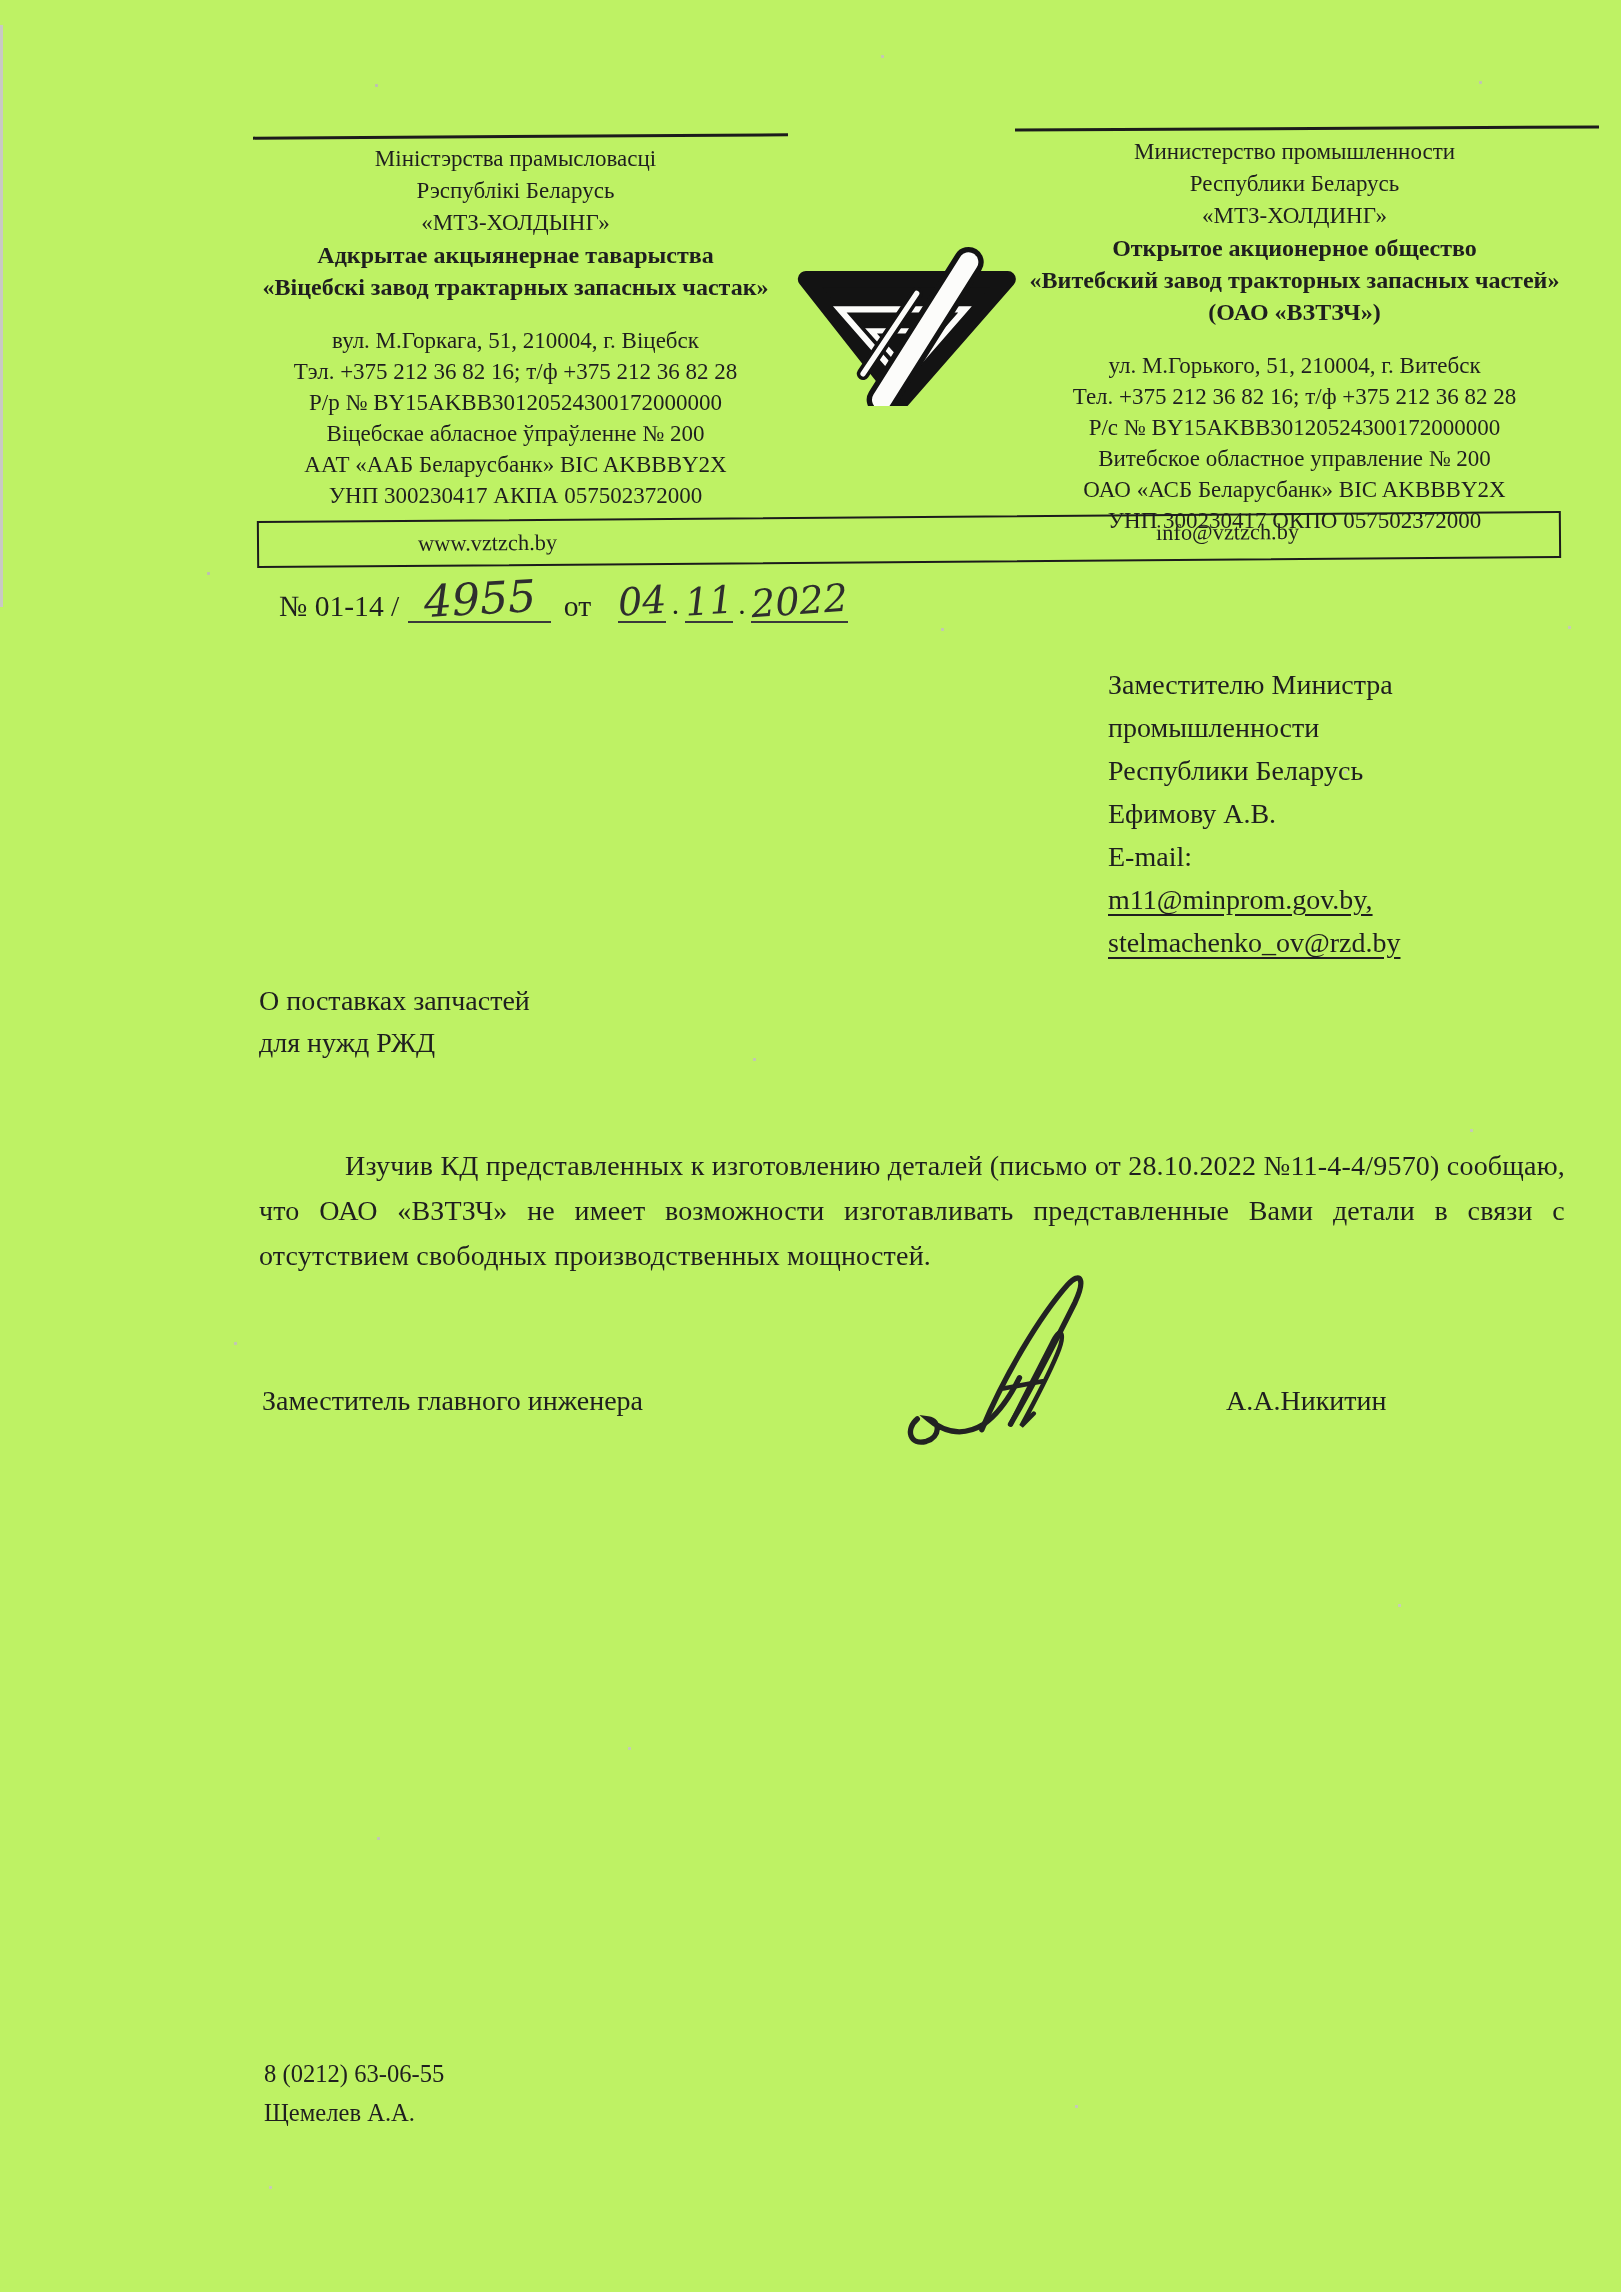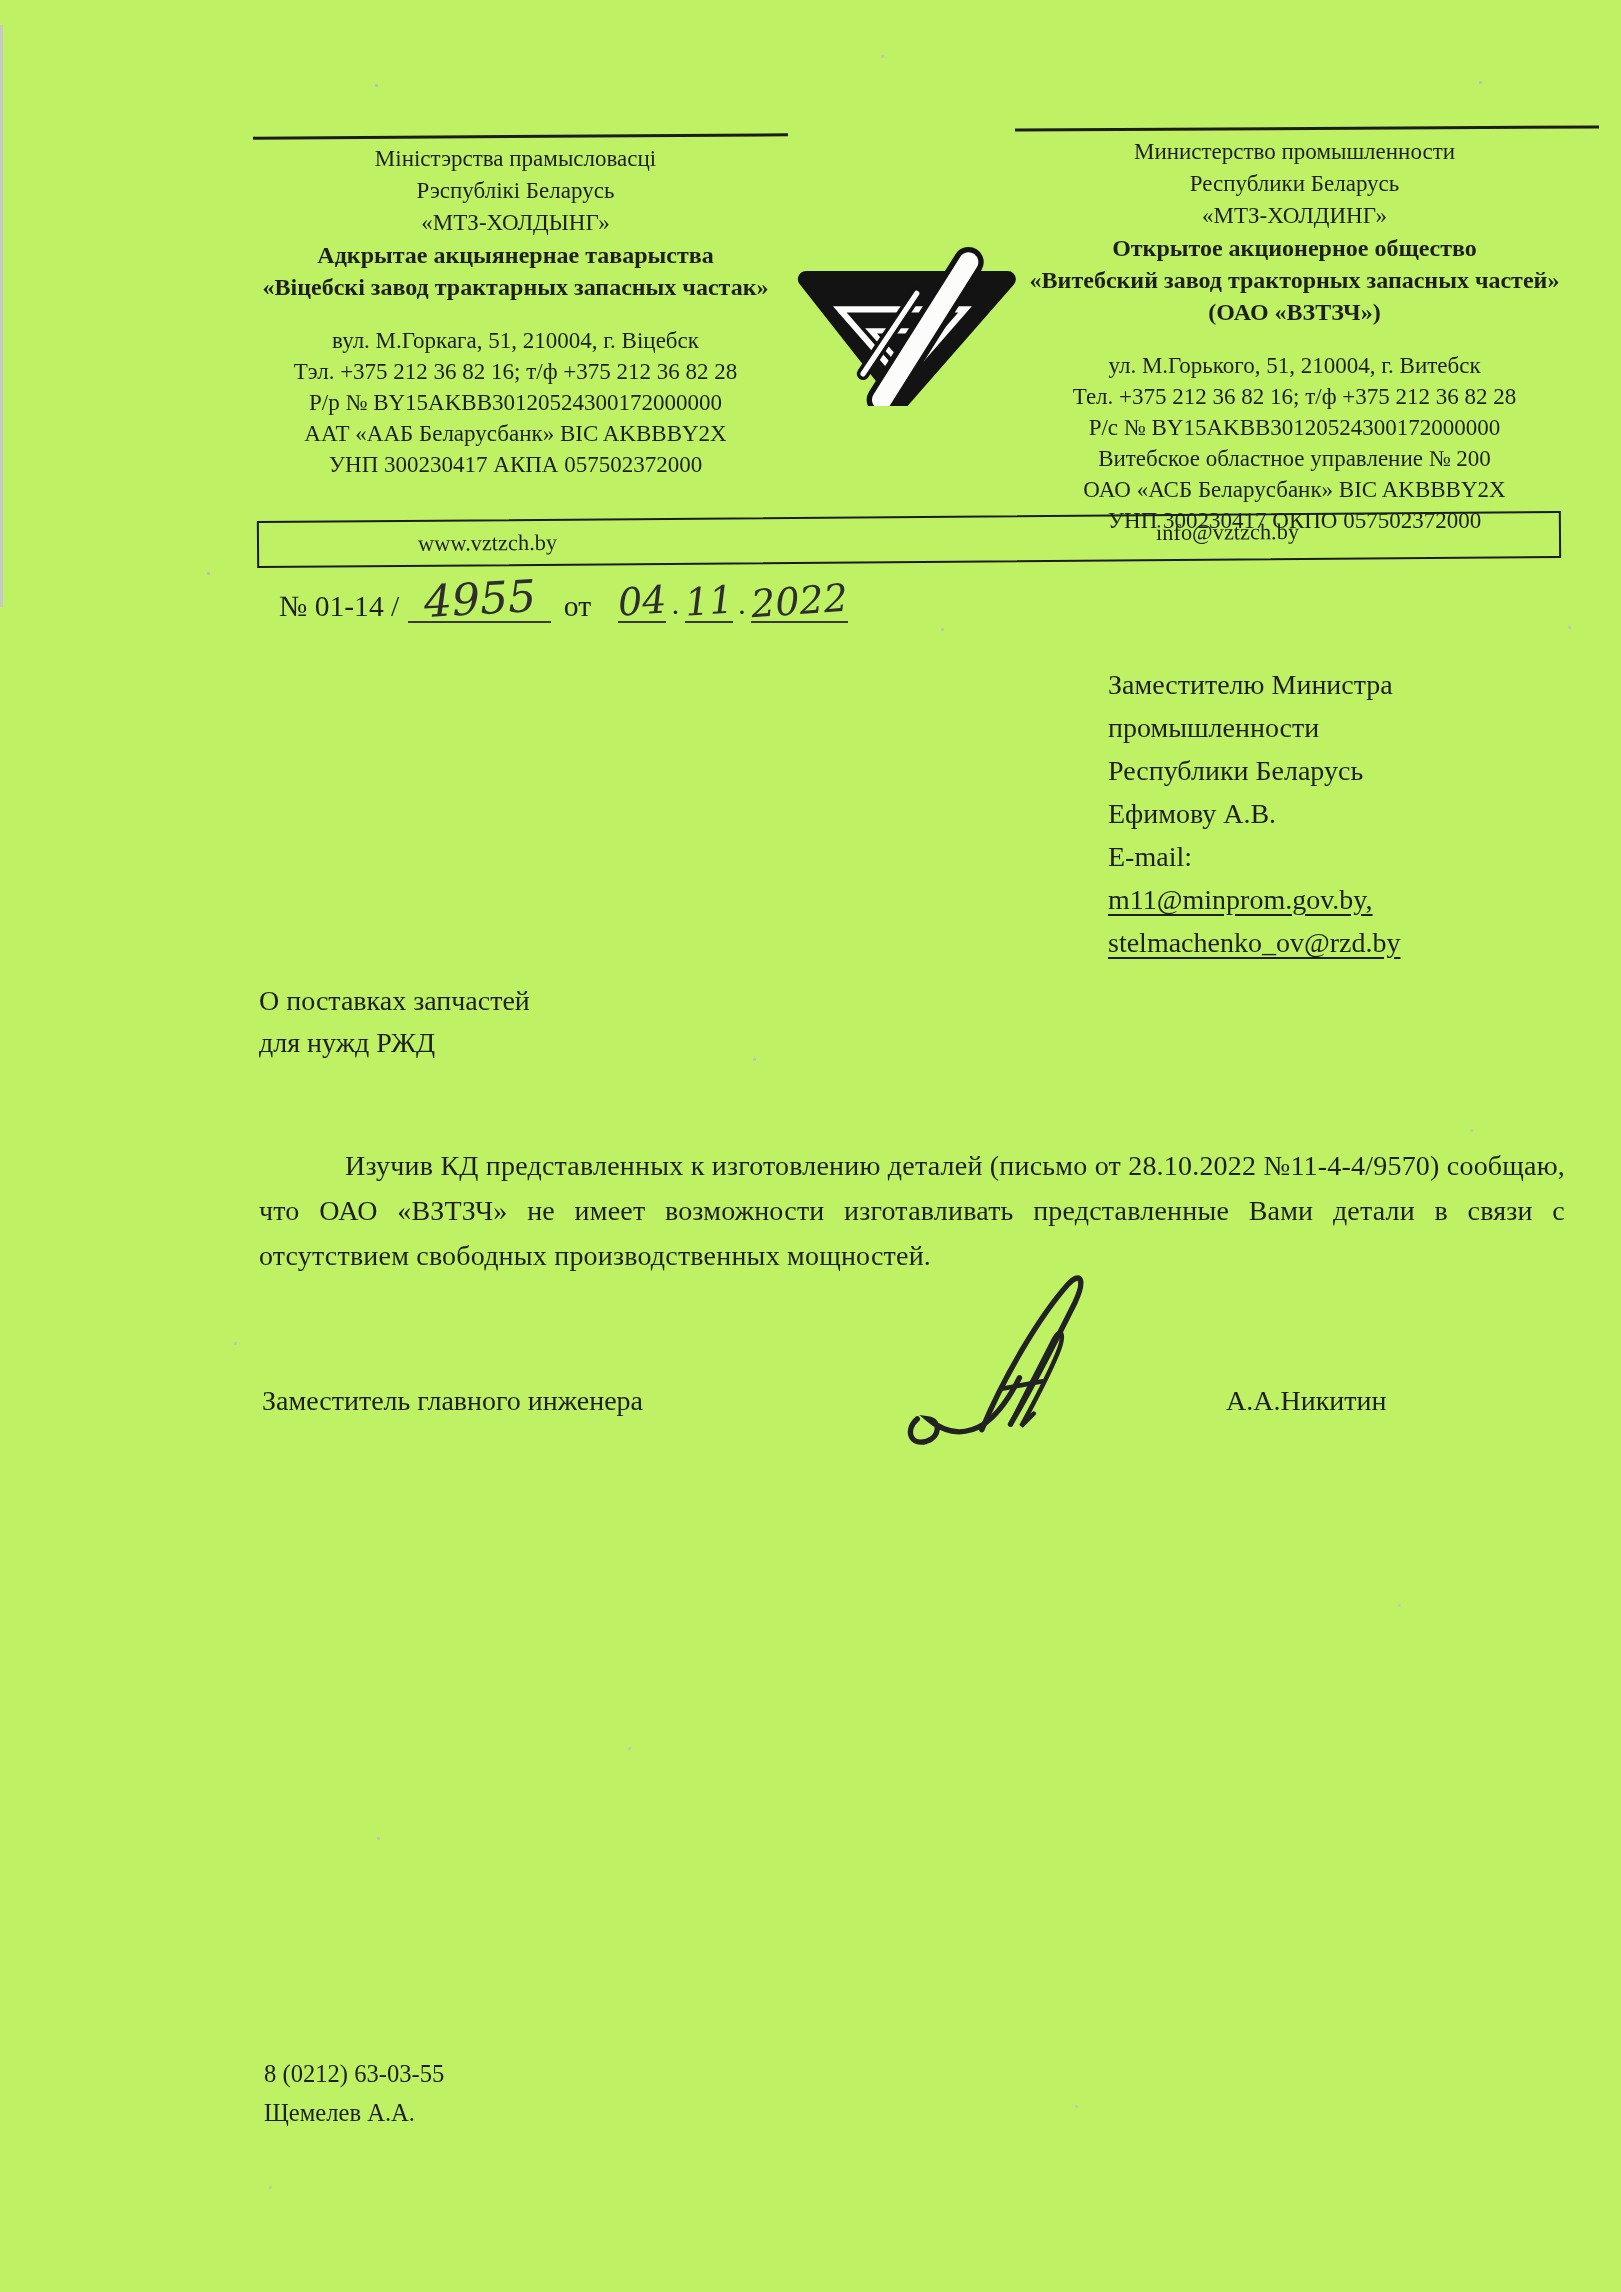--- a/index.html
+++ b/index.html
@@ -81,20 +81,21 @@
   <div class="lh-col left">
     <div class="lh-line">Міністэрства прамысловасці</div>
     <div class="lh-line">Рэспублікі Беларусь</div>
     <div class="lh-line">«МТЗ-ХОЛДЫНГ»</div>
     <div class="lh-line bold">Адкрытае акцыянернае таварыства</div>
     <div class="lh-line bold">«Віцебскі завод трактарных запасных частак»</div>
     <div class="lh-addr">
       <div class="lh-line">вул. М.Горкага, 51, 210004, г. Віцебск</div>
       <div class="lh-line">Тэл. +375 212 36 82 16; т/ф +375 212 36 82 28</div>
       <div class="lh-line">Р/р № BY15AKBB30120524300172000000</div>
+      <div class="lh-line">Віцебскае абласное ўпраўленне № 200</div>
       <div class="lh-line">ААТ «ААБ Беларусбанк»  BIC AKBBBY2X</div>
       <div class="lh-line">УНП 300230417 АКПА 057502372000</div>
     </div>
   </div>
 
   <div class="lh-col right">
     <div class="lh-line">Министерство промышленности</div>
     <div class="lh-line">Республики Беларусь</div>
     <div class="lh-line">«МТЗ-ХОЛДИНГ»</div>
     <div class="lh-line bold">Открытое акционерное общество</div>
@@ -158,18 +159,18 @@
     <svg width="215" height="193" viewBox="0 0 240 215" aria-hidden="true">
       <path d="M16 166 C2 178 8 196 26 191 C42 186 42 168 28 166 C42 178 64 188 90 172 C106 161 118 144 130 120" fill="none" stroke="#222" stroke-width="6" stroke-linecap="round"></path>
       <path d="M88 178 C112 120 152 52 184 16 C198 1 204 10 192 36 C172 76 142 134 120 172" fill="none" stroke="#222" stroke-width="6" stroke-linecap="round"></path>
       <path d="M120 172 C140 132 160 94 168 78 C176 62 182 70 172 94 C162 118 144 152 132 174 L146 160" fill="none" stroke="#222" stroke-width="5" stroke-linecap="round"></path>
       <path d="M112 132 L156 124" fill="none" stroke="#222" stroke-width="5" stroke-linecap="round"></path>
     </svg>
   </div>
   <div class="sig-name">А.А.Никитин</div>
 
   <div class="footer">
-    <div>8 (0212) 63-03-55</div>
+    <div>8 (0212) 63-06-55</div>
     <div>Щемелев А.А.</div>
   </div>
 
 </div>
 
 
 </body></html>

